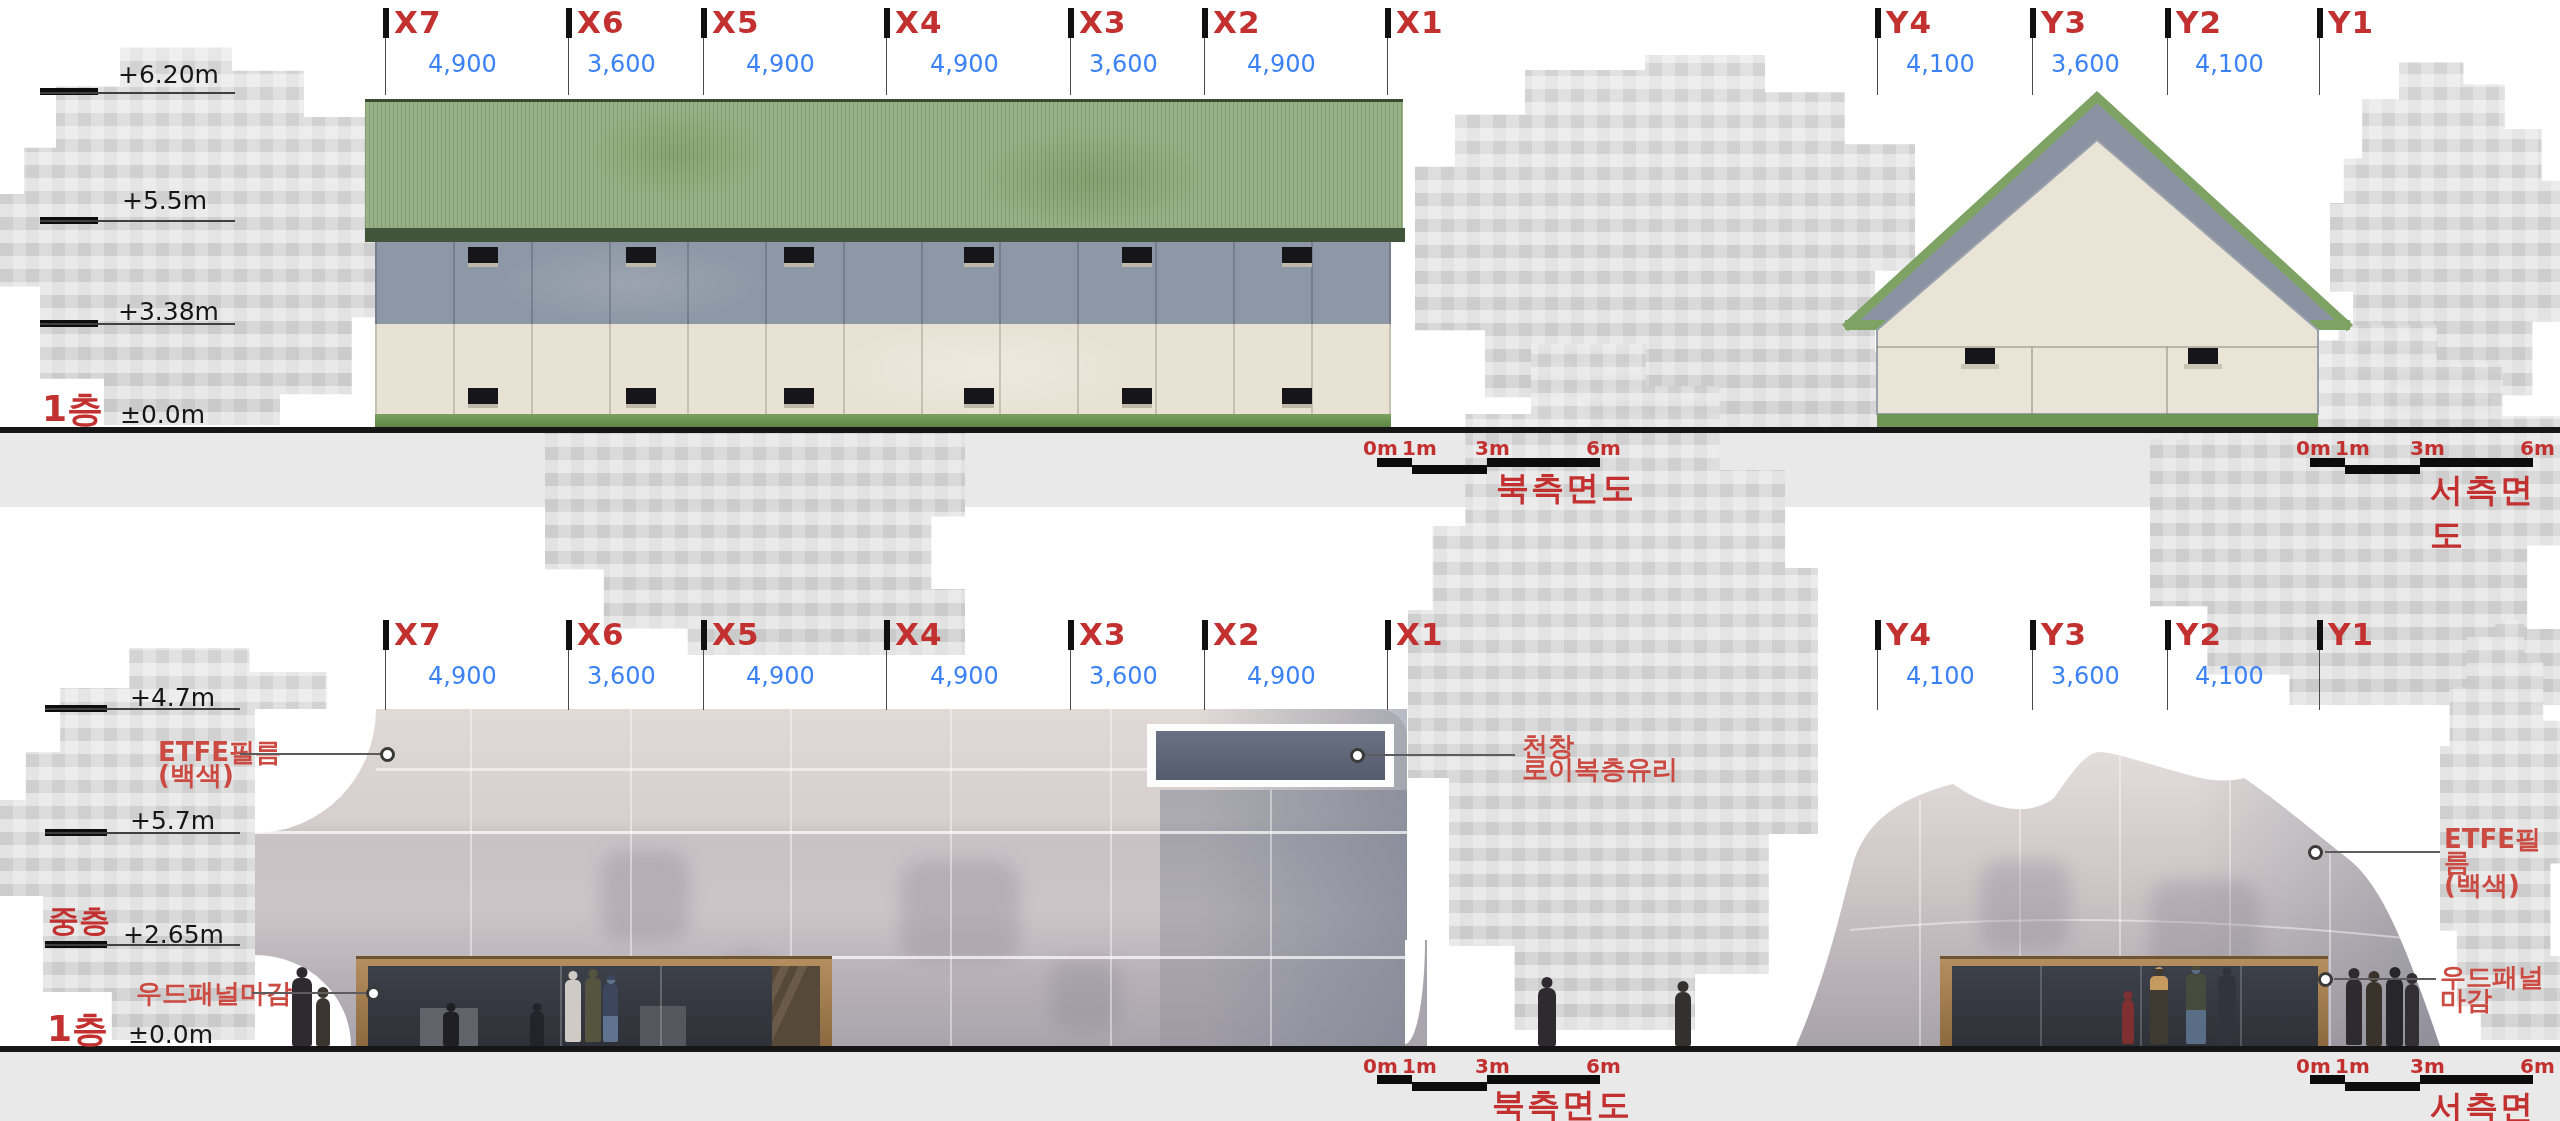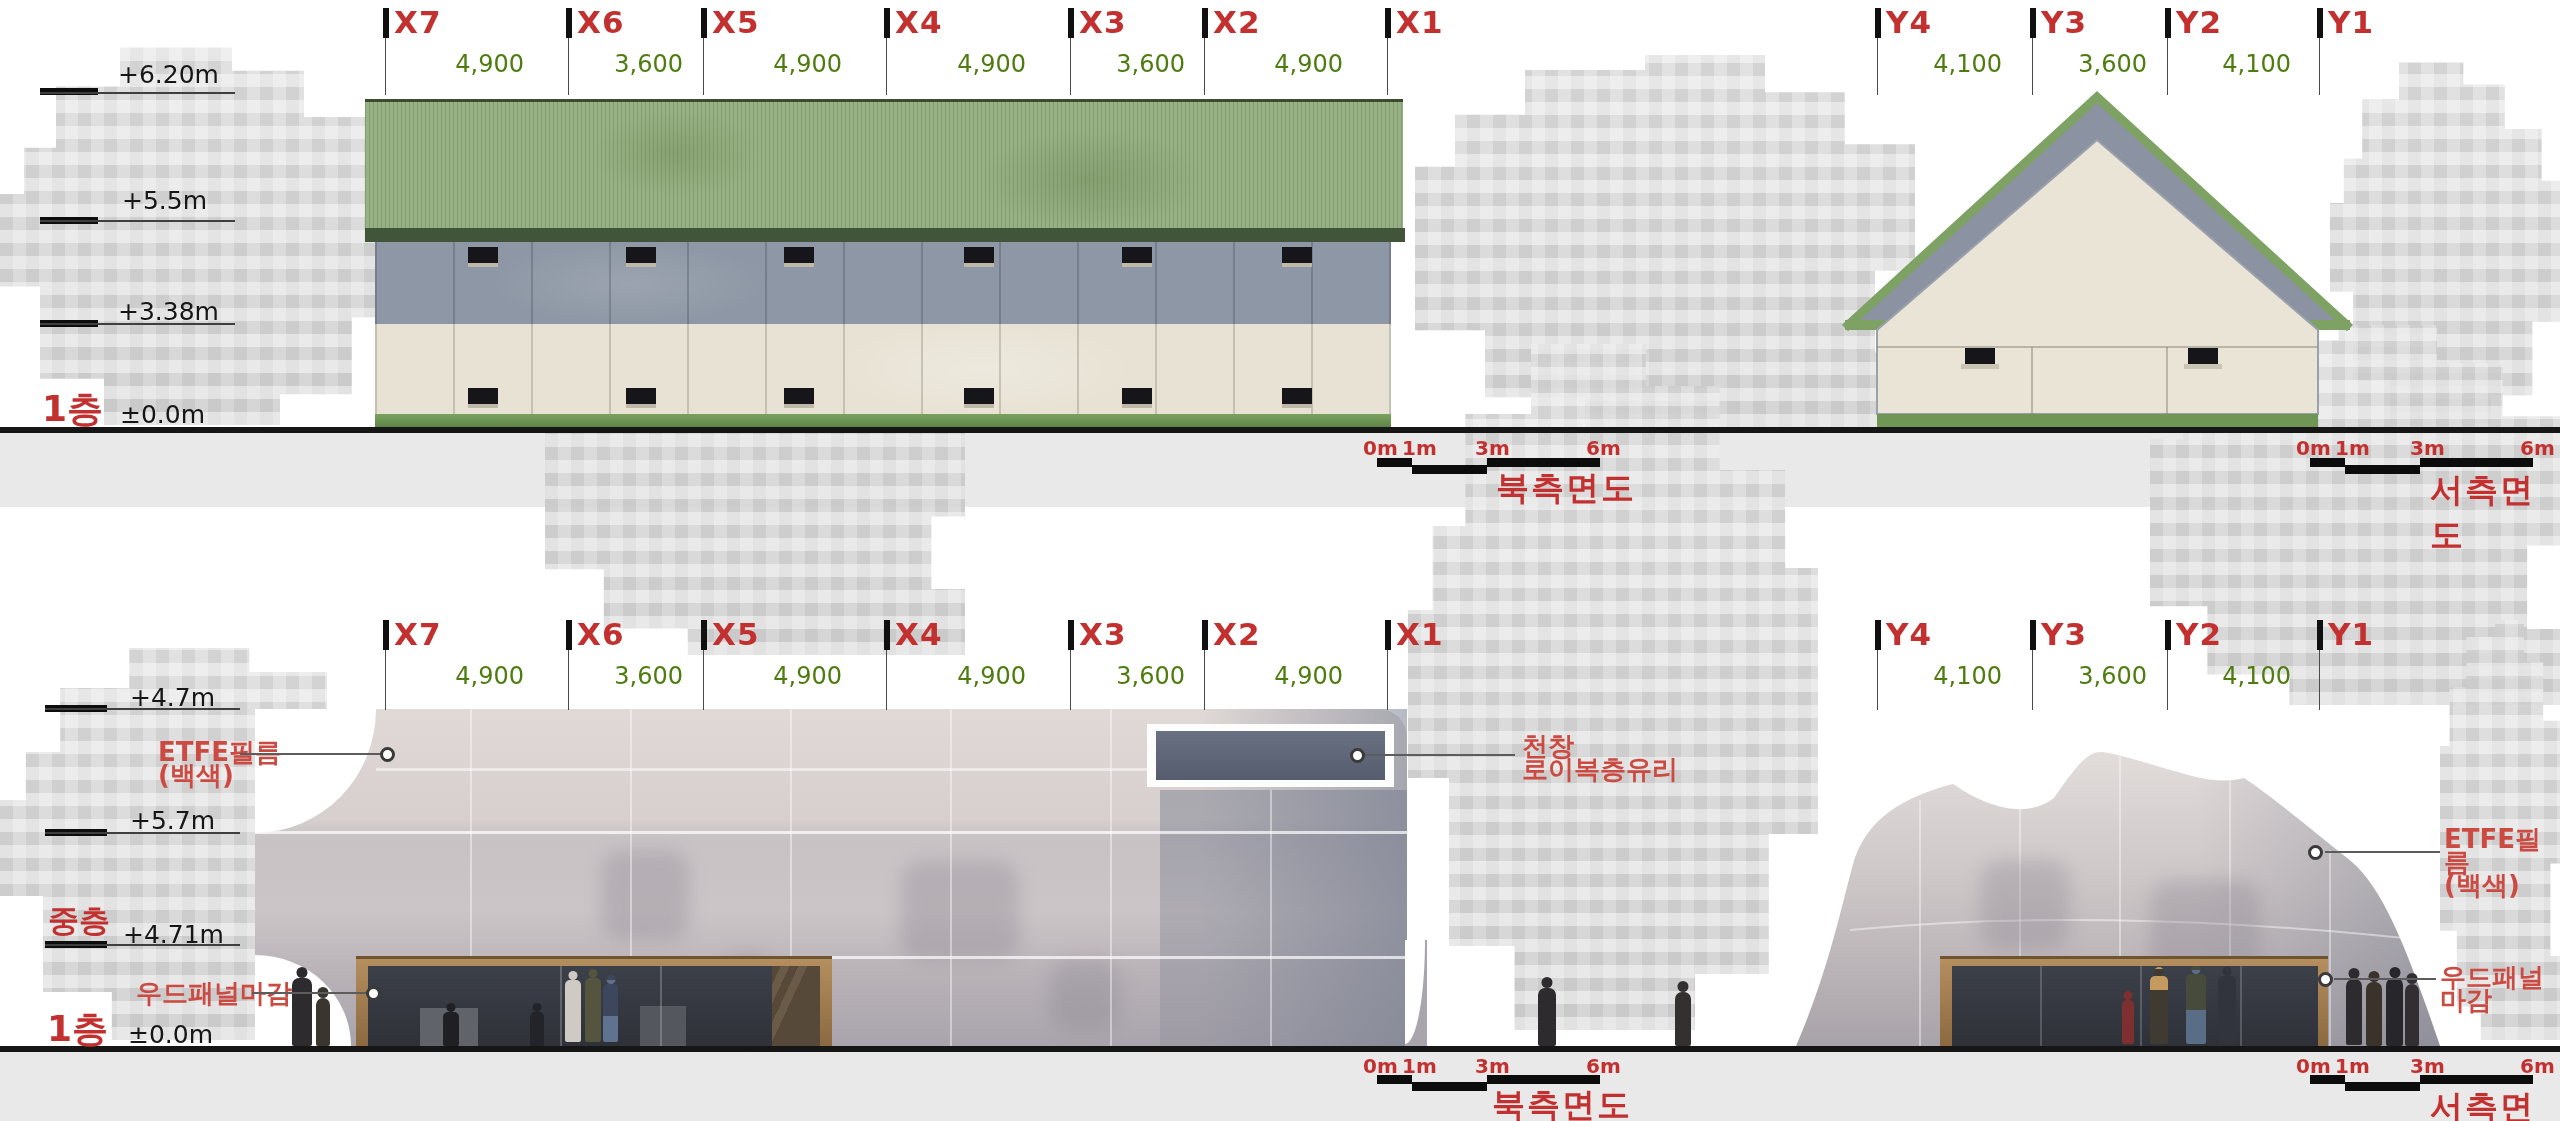--- a/index.html
+++ b/index.html
@@ -12,21 +12,21 @@
     background:
       repeating-linear-gradient(0deg, rgba(255,255,255,.45) 0 13px, rgba(0,0,0,0) 13px 26px),
       repeating-linear-gradient(90deg, rgba(140,140,140,.20) 0 13px, rgba(0,0,0,0) 13px 26px),
       linear-gradient(#dedede,#d0d0d0);}
   .t-a{clip-path:polygon(6% 28%,14% 28%,14% 12%,30% 12%,30% 2%,58% 2%,58% 8%,76% 8%,76% 20%,92% 20%,92% 34%,100% 34%,100% 72%,88% 72%,88% 92%,70% 92%,70% 100%,26% 100%,26% 88%,10% 88%,10% 64%,0% 64%,0% 40%,6% 40%);}
   .t-b{clip-path:polygon(0% 30%,8% 30%,8% 16%,22% 16%,22% 4%,46% 4%,46% 0%,70% 0%,70% 10%,86% 10%,86% 24%,100% 24%,100% 58%,92% 58%,92% 80%,100% 80%,100% 100%,34% 100%,34% 92%,14% 92%,14% 74%,0% 74%);}
   
   .gtick{position:absolute;width:6px;height:30px;background:#101010;z-index:4;}
   .glabel{position:absolute;font-size:31px;font-weight:600;color:var(--red);z-index:4;letter-spacing:1px;}
   .gline{position:absolute;width:1px;background:#4a4a4a;z-index:4;}
-  .gdim{position:absolute;width:96px;text-align:right;font-size:24px;color:#4d7c0f;z-index:4;}
+  .gdim{position:absolute;width:96px;text-align:left;font-size:24px;color:#3b82f6;z-index:4;}
   .lvl-text{position:absolute;font-size:25px;color:#161616;z-index:4;}
   .lvl-bar{position:absolute;height:7px;background:#0d0d0d;z-index:4;}
   .lvl-line{position:absolute;height:2px;background:#3f3f3f;z-index:4;}
   .floor{position:absolute;font-weight:700;color:var(--red);z-index:4;}
   .ann{position:absolute;font-size:26px;font-weight:600;color:var(--ann);z-index:5;line-height:23px;}
   .leader{position:absolute;height:2px;background:#5c5c5c;z-index:5;}
   .dot{position:absolute;width:15px;height:15px;border:3px solid #3a3a3a;border-radius:50%;background:#fff;box-sizing:border-box;z-index:5;}
   .sb-label{position:absolute;font-size:20px;font-weight:600;color:var(--red);z-index:4;}
   .sb-seg{position:absolute;height:9px;background:#0c0c0c;z-index:4;}
   .sb-title{position:absolute;font-size:33px;font-weight:700;color:var(--red);letter-spacing:2px;z-index:4;}
@@ -328,21 +328,21 @@
   <div class="gdim" style="left:2051px;top:662px;">3,600</div>
   <div class="gdim" style="left:2195px;top:662px;">4,100</div>
 
   <div class="lvl-text" style="left:130px;top:683px;">+4.7m</div>
   <div class="lvl-bar" style="left:45px;top:705px;width:62px;"></div>
   <div class="lvl-line" style="left:45px;top:708px;width:195px;"></div>
   <div class="lvl-text" style="left:130px;top:806px;">+5.7m</div>
   <div class="lvl-bar" style="left:45px;top:829px;width:62px;"></div>
   <div class="lvl-line" style="left:45px;top:832px;width:195px;"></div>
   <div class="floor" style="left:48px;top:900px;font-size:31px;">중층</div>
-  <div class="lvl-text" style="left:123px;top:920px;">+4.71m</div>
+  <div class="lvl-text" style="left:123px;top:920px;">+2.65m</div>
   <div class="lvl-bar" style="left:45px;top:941px;width:62px;"></div>
   <div class="lvl-line" style="left:45px;top:944px;width:195px;"></div>
   <div class="floor" style="left:47px;top:1005px;font-size:36px;">1층</div>
   <div class="lvl-text" style="left:128px;top:1020px;">±0.0m</div>
 
   <div class="ann" style="left:158px;top:741px;">
     <div>ETFE필름</div>
     <div>(백색)</div>
   </div>
   <div class="leader" style="left:240px;top:753px;width:142px;"></div>

